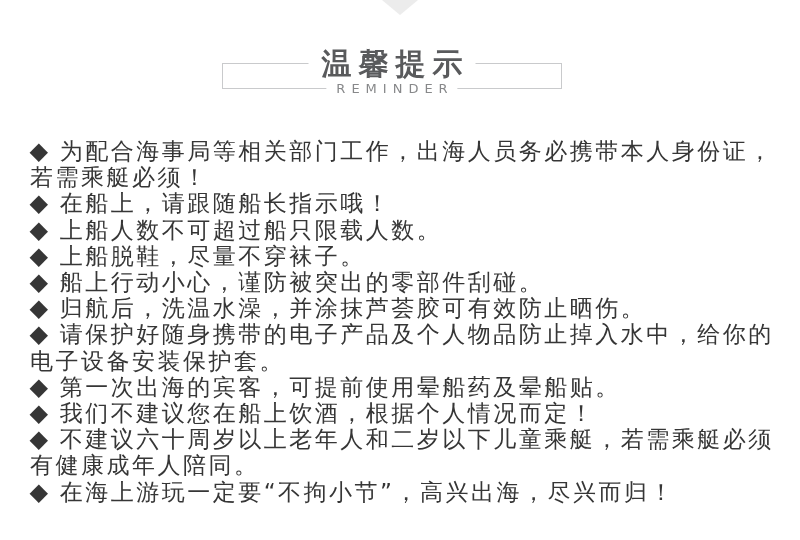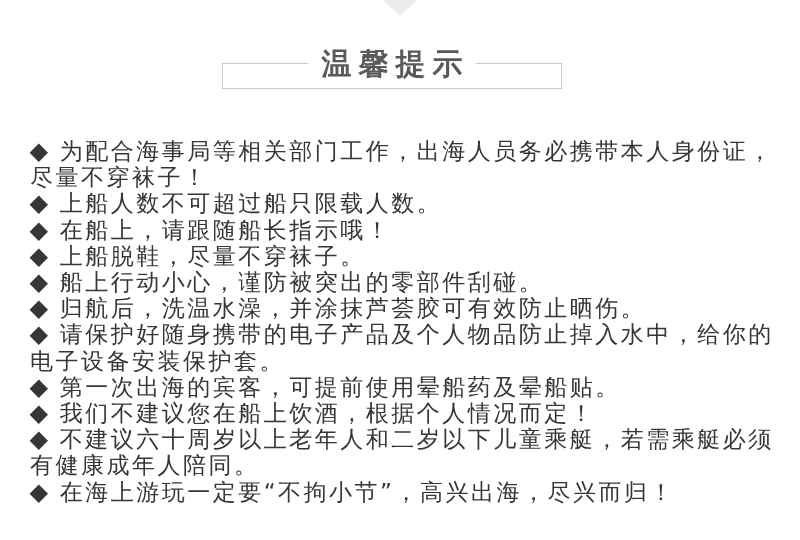--- a/index.html
+++ b/index.html
@@ -85,33 +85,34 @@
 </style>
 </head>
 <body>
 
 <div class="page">
   <div class="top-triangle"></div>
 
   <header>
     <div class="title-box">
       <h1 class="title-cn">温馨提示</h1>
+      <div class="title-en">REMINDER</div>
     </div>
   </header>
 
   <main class="tips" id="tips-list">
       <div class="tip-item">
         <div class="tip-line"><span class="marker">◆</span><span>为配合海事局等相关部门工作，出海人员务必携带本人身份证，</span></div>
-        <div class="tip-line"><span>尽量不穿袜子！</span></div>
+        <div class="tip-line"><span>若需乘艇必须！</span></div>
+      </div>
+      <div class="tip-item">
+        <div class="tip-line"><span class="marker">◆</span><span>在船上，请跟随船长指示哦！</span></div>
       </div>
       <div class="tip-item">
         <div class="tip-line"><span class="marker">◆</span><span>上船人数不可超过船只限载人数。</span></div>
-      </div>
-      <div class="tip-item">
-        <div class="tip-line"><span class="marker">◆</span><span>在船上，请跟随船长指示哦！</span></div>
       </div>
       <div class="tip-item">
         <div class="tip-line"><span class="marker">◆</span><span>上船脱鞋，尽量不穿袜子。</span></div>
       </div>
       <div class="tip-item">
         <div class="tip-line"><span class="marker">◆</span><span>船上行动小心，谨防被突出的零部件刮碰。</span></div>
       </div>
       <div class="tip-item">
         <div class="tip-line"><span class="marker">◆</span><span>归航后，洗温水澡，并涂抹芦荟胶可有效防止晒伤。</span></div>
       </div>

